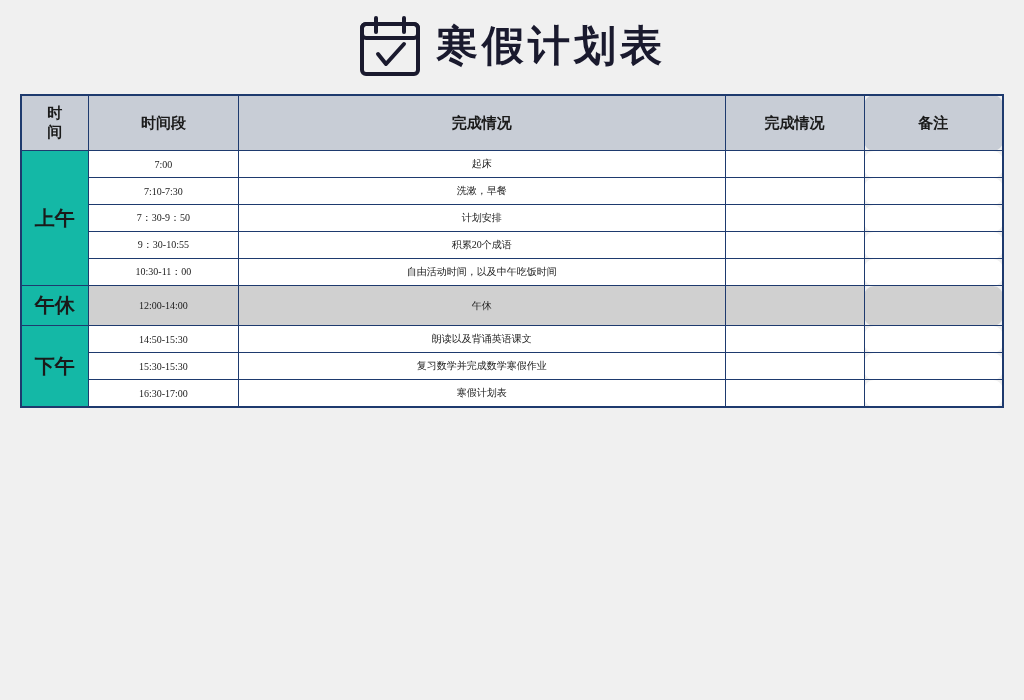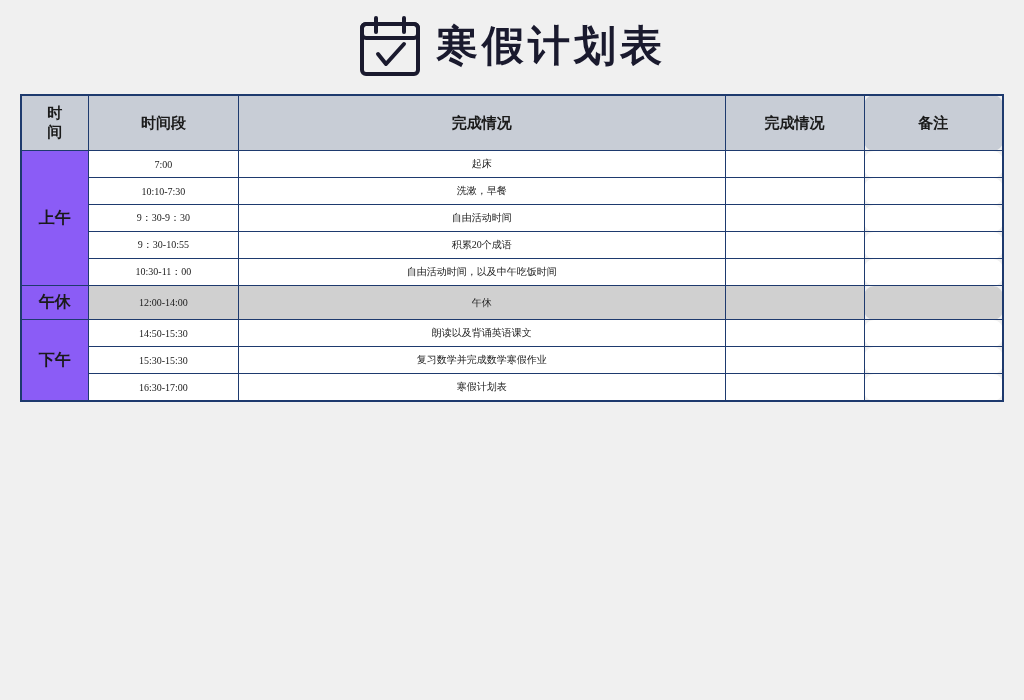--- a/index.html
+++ b/index.html
@@ -59,22 +59,22 @@
 
     .col-time { width: 58px; }
     .col-period { width: 130px; }
     .col-plan { width: 420px; }
     .col-status { width: 120px; font-family: Liberation Mono, monospace; }
     .col-note { width: 120px; border-radius: 10px; }
     .row-white { background-color: #ffffff; }
     .row-noon { background-color: #d0d0d0; }
 
     .cell-section {
-      background-color: #8b5cf6;
-      font-size: 16px;
+      background-color: #14b8a6;
+      font-size: 20px;
       font-weight: bold;
     }
   </style>
 </head>
 <body>
 
 <div class="header">
   <svg class="calendar-icon" viewBox="0 0 64 64" xmlns="http://www.w3.org/2000/svg">
     <rect x="4" y="10" width="56" height="50" rx="4" ry="4" fill="none" stroke="#1a1a2e" stroke-width="4"></rect>
     <rect x="4" y="10" width="56" height="14" rx="4" ry="4" fill="none" stroke="#1a1a2e" stroke-width="4"></rect>
@@ -98,28 +98,28 @@
   <tbody>
 
     <tr class="row-white">
       <td class="cell-section col-time" rowspan="5">上午</td>
       <td class="col-period">7:00</td>
       <td class="col-plan">起床</td>
       <td class="col-status"></td>
       <td class="col-note"></td>
     </tr>
     <tr class="row-white">
-      <td class="col-period">10:10-7:30</td>
+      <td class="col-period">7:10-7:30</td>
       <td class="col-plan">洗漱，早餐</td>
       <td class="col-status"></td>
       <td class="col-note"></td>
     </tr>
     <tr class="row-white">
-      <td class="col-period">9：30-9：30</td>
-      <td class="col-plan">自由活动时间</td>
+      <td class="col-period">7：30-9：50</td>
+      <td class="col-plan">计划安排</td>
       <td class="col-status"></td>
       <td class="col-note"></td>
     </tr>
     <tr class="row-white">
       <td class="col-period">9：30-10:55</td>
       <td class="col-plan">积累20个成语</td>
       <td class="col-status"></td>
       <td class="col-note"></td>
     </tr>
     <tr class="row-white">

